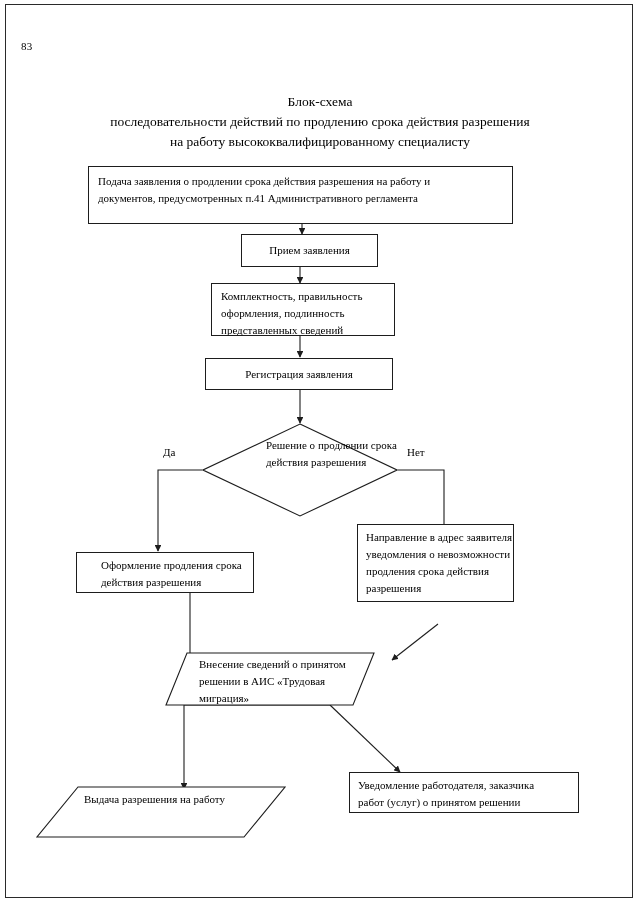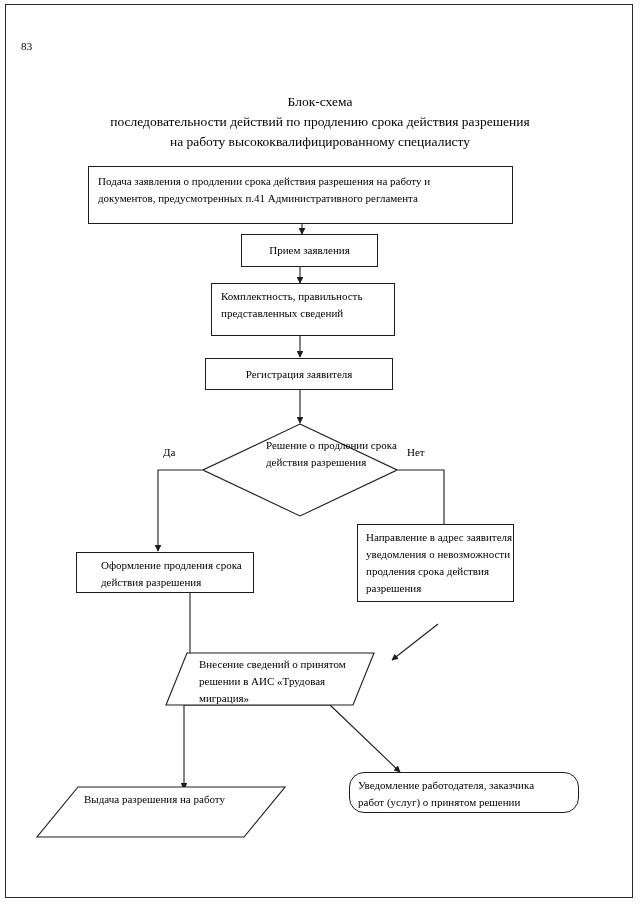--- a/index.html
+++ b/index.html
@@ -176,25 +176,26 @@
     <span class="ln">Подача заявления о продлении срока действия  разрешения на работу и</span>
     <span class="ln">документов, предусмотренных п.41 Административного регламента</span>
   </div>
 
   <div class="node rect center" id="node-n2" style="left:241px; top:234px; width:137px; height:33px;">
     <span class="ln">Прием заявления</span>
   </div>
 
   <div class="node rect clipline" id="node-n3" style="left:211px; top:283px; width:184px; height:53px; padding:4px 9px;">
     <span class="ln">Комплектность, правильность</span>
+    <span class="ln">оформления, подлинность</span>
     <span class="ln">представленных сведений</span>
   </div>
 
   <div class="node rect center" id="node-n4" style="left:205px; top:358px; width:188px; height:32px;">
-    <span class="ln">Регистрация заявителя</span>
+    <span class="ln">Регистрация заявления</span>
   </div>
 
   <div id="decision" style="left:202px; top:423px; width:196px; height:94px;">
     <svg class="dia-shape" viewBox="0 0 196 94" width="196" height="94">
       <polygon points="98,1 195,47 98,93 1,47" fill="#ffffff" stroke="#1d1d1d" stroke-width="1.1"></polygon>
     </svg>
     <div class="dia-text">
       <span class="ln">Решение о</span>
       <span class="ln">продлении срока</span>
       <span class="ln">действия разрешения</span>
@@ -231,18 +232,18 @@
   <div class="para" id="node-n9" style="left:36px; top:786px; width:250px; height:52px;">
     <svg class="para-shape" viewBox="0 0 250 52" width="250" height="52">
       <polygon points="42,1 249,1 208,51 1,51" fill="#ffffff" stroke="#1d1d1d" stroke-width="1.1"></polygon>
     </svg>
     <div class="para-text" style="left:48px; top:5px; width:190px;">
       <span class="ln">Выдача разрешения  на</span>
       <span class="ln">работу</span>
     </div>
   </div>
 
-  <div class="node rect clipline" id="node-n10" style="left:349px; top:772px; width:230px; height:41px; padding:4px 8px;border-radius:15px;">
+  <div class="node rect clipline" id="node-n10" style="left:349px; top:772px; width:230px; height:41px; padding:4px 8px;">
     <span class="ln">Уведомление  работодателя, заказчика</span>
     <span class="ln">работ (услуг)  о принятом решении</span>
   </div>
 
 </div>
 
 </body></html>

